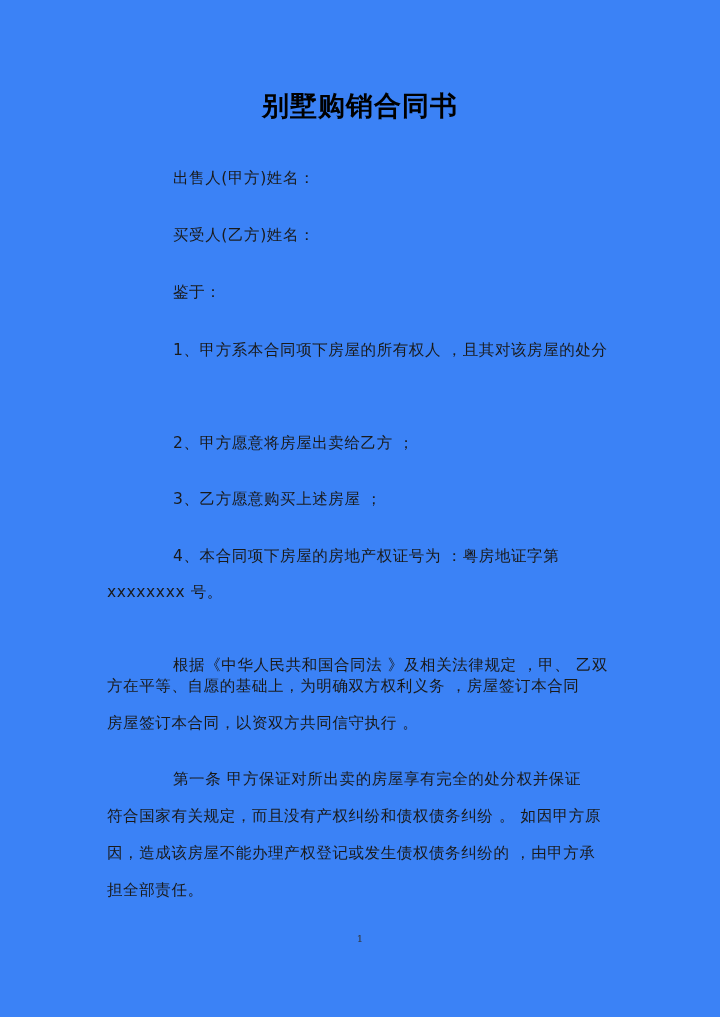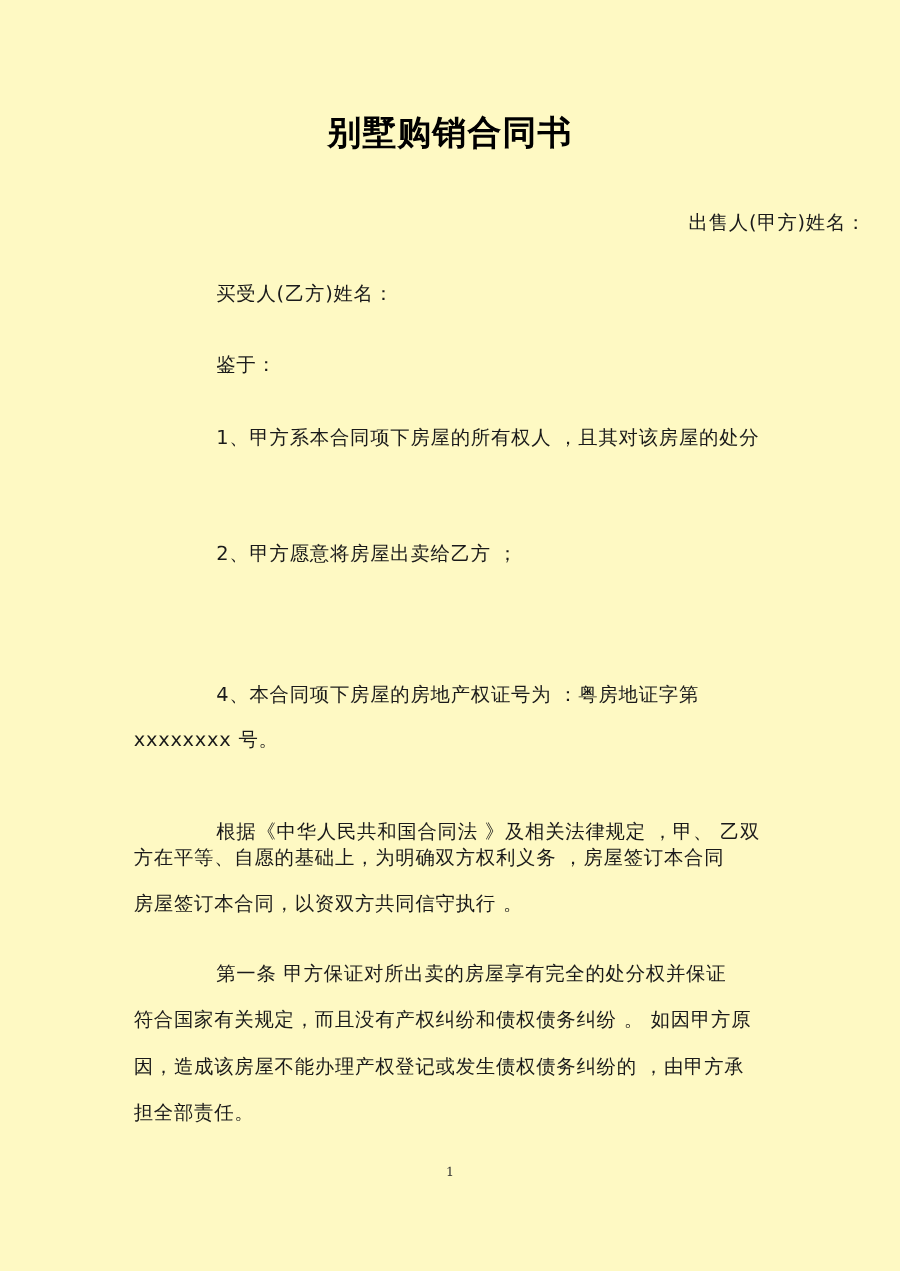--- a/index.html
+++ b/index.html
@@ -12,21 +12,21 @@
       height: 1017px;
       position: relative;
       overflow: hidden;
       font-family: "DejaVu Sans", "Liberation Sans", sans-serif;
       color: #111111;
     }
     .page {
       position: absolute;
       left: 0; top: 0;
       width: 720px; height: 1017px;
-      background: #fef9c3;
+      background: #3b82f6;
     }
     .title {
       position: absolute;
       top: 88px;
       left: 0;
       width: 720px;
       text-align: center;
       font-size: 27px;
       font-weight: bold;
       letter-spacing: 1px;
@@ -53,30 +53,31 @@
       color: #333;
     }
   </style>
 </head>
 <body>
 
 <div class="page">
 
   <div class="title">别墅购销合同书</div>
 
-  <div class="line indent" style="top:168px;text-align:right;">出售人(甲方)姓名：</div>
+  <div class="line indent" style="top:168px;">出售人(甲方)姓名：</div>
 
   <div class="line indent" style="top:225px;">买受人(乙方)姓名：</div>
 
   <div class="line indent" style="top:282px;">鉴于：</div>
 
   <div class="line indent" style="top:340px;">1、甲方系本合同项下房屋的所有权人 ，且其对该房屋的处分</div>
 
   <div class="line indent" style="top:433px;">2、甲方愿意将房屋出卖给乙方 ；</div>
 
+  <div class="line indent" style="top:489px;">3、乙方愿意购买上述房屋 ；</div>
 
   <div class="line indent" style="top:546px;">4、本合同项下房屋的房地产权证号为 ：粤房地证字第</div>
   <div class="line" style="top:582px;">xxxxxxxx 号。</div>
 
   <div class="line indent" style="top:639px;margin-top:16px;">根据《中华人民共和国合同法 》及相关法律规定 ，甲、 乙双</div>
   <div class="line" style="top:676px;">方在平等、自愿的基础上，为明确双方权利义务 ，房屋签订本合同</div>
   <div class="line" style="top:713px;">房屋签订本合同，以资双方共同信守执行 。</div>
 
   <div class="line indent" style="top:769px;">第一条  甲方保证对所出卖的房屋享有完全的处分权并保证</div>
   <div class="line" style="top:806px;">符合国家有关规定，而且没有产权纠纷和债权债务纠纷 。 如因甲方原</div>

